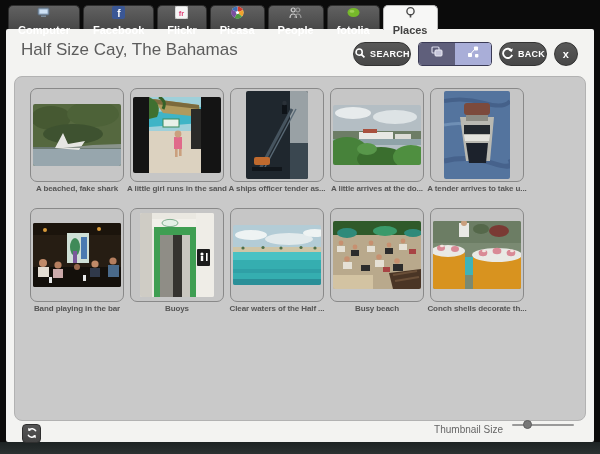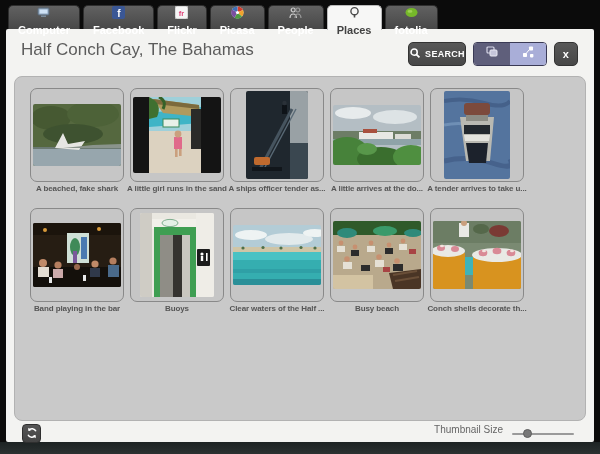--- a/index.html
+++ b/index.html
@@ -13,21 +13,21 @@
     background:linear-gradient(#616161,#484848);border:1px solid #2e2e2e;border-bottom:none;
     border-radius:5px 5px 0 0;color:#fff;font-size:11px;font-weight:bold;cursor:default;flex-direction:column;}
   .tab.active{background:#f7f7f6;color:#424242;height:25px;border-color:#bbb;}
   .ticon{width:13px;height:13px;display:inline-block;flex:none;}
   
   .window{position:absolute;left:6px;top:29px;width:588px;height:413px;background:#f3f3f1;
     border-radius:2px;z-index:2;}
   .title{position:absolute;left:15px;top:11px;font-size:17px;color:#5c5c5c;}
   .hbtns{position:absolute;right:16px;top:13px;display:flex;gap:7px;align-items:center;}
   .btn{display:flex;align-items:center;justify-content:center;gap:4px;height:24px;
-    background:linear-gradient(#585858,#474747);border:1px solid #333;border-radius:5px;
+    background:linear-gradient(#585858,#474747);border:1px solid #333;border-radius:12px;
     color:#fff;font-size:9px;font-weight:bold;letter-spacing:.3px;cursor:pointer;}
   .btn-search{width:58px;}
   .btn-select{width:48px;font-size:10px;letter-spacing:0;}
   .btn-back{width:48px;}
   .btn-close{width:24px;font-size:11px;}
   .toggle{display:flex;width:74px;height:24px;border:1px solid #3a3a55;border-radius:4px;overflow:hidden;}
   .tgl{flex:1;display:flex;align-items:center;justify-content:center;cursor:pointer;}
   .tgl.on{background:#5f5f7b;}
   .tgl.off{background:#a9aed8;}
   
@@ -37,21 +37,21 @@
   .cell{width:94px;margin:0 6px 14px 0;font-weight:bold;}
   .tile{width:94px;height:94px;border:1px solid #898989;border-radius:7px;background:#c6c6c6;
     display:flex;align-items:center;justify-content:center;cursor:pointer;}
   .tile svg{border-radius:2px;display:block;}
   .caption{width:100px;margin:2px 0 0 -3px;height:10px;font-size:8px;letter-spacing:-.1px;
     color:#555;text-align:center;white-space:nowrap;overflow:hidden;}
   
   .refresh-btn{position:absolute;left:16px;top:395px;width:19px;height:19px;border-radius:4px;
     background:linear-gradient(#565656,#434343);border:1px solid #2f2f2f;display:flex;
     align-items:center;justify-content:center;cursor:pointer;}
-  .sliderbox{position:absolute;right:20px;top:395px;display:flex;align-items:flex-end;gap:9px;}
+  .sliderbox{position:absolute;right:20px;top:395px;display:flex;align-items:flex-start;gap:9px;}
   .slabel{font-size:10px;color:#666;}
   .track{position:relative;width:62px;height:2px;background:#9a9a9a;border-radius:1px;cursor:pointer;}
   .knob{position:absolute;left:18%;top:-4px;width:9px;height:9px;border-radius:50%;
     background:#787878;border:1px solid #5e5e5e;cursor:pointer;}
 </style>
 </head>
 <body>
 
 <div class="stage">
   <div class="bottom-strip"></div>
@@ -103,42 +103,42 @@
       <span class="ticon">
         <svg width="13" height="13" viewBox="0 0 13 13">
             <circle cx="4.2" cy="4" r="2" fill="none" stroke="#cfcfcf" stroke-width="1.2"></circle>
             <path d="M1 12 Q1.2 8 4.2 8 Q7.2 8 7.4 12" fill="none" stroke="#cfcfcf" stroke-width="1.2"></path>
             <circle cx="8.8" cy="4" r="2" fill="none" stroke="#9a9a9a" stroke-width="1.2"></circle>
             <path d="M6 12 Q6.2 8 8.8 8 Q11.8 8 12 12" fill="none" stroke="#9a9a9a" stroke-width="1.2"></path>
           </svg>
       </span>
       <span>People</span>
     </div>
+    <div class="tab">
+      <span class="ticon">
+        <svg width="13" height="13" viewBox="0 0 13 13">
+            <ellipse cx="6.5" cy="6.5" rx="6" ry="4.6" fill="#76b82a"></ellipse>
+            <ellipse cx="5" cy="5.4" rx="2.4" ry="1.4" fill="#9ed154"></ellipse>
+          </svg>
+      </span>
+      <span>fotolia</span>
+    </div>
     <div class="tab active">
       <span class="ticon">
         <svg width="13" height="13" viewBox="0 0 13 13">
             <circle cx="6.5" cy="5.2" r="3.6" fill="none" stroke="#4a4a4a" stroke-width="1.4"></circle>
             <line x1="6.5" y1="8.8" x2="6.5" y2="11.5" stroke="#4a4a4a" stroke-width="1.6"></line>
           </svg>
       </span>
       <span>Places</span>
     </div>
-    <div class="tab">
-      <span class="ticon">
-        <svg width="13" height="13" viewBox="0 0 13 13">
-            <ellipse cx="6.5" cy="6.5" rx="6" ry="4.6" fill="#76b82a"></ellipse>
-            <ellipse cx="5" cy="5.4" rx="2.4" ry="1.4" fill="#9ed154"></ellipse>
-          </svg>
-      </span>
-      <span>fotolia</span>
-    </div>
   </div>
 
   <div class="window">
-    <div class="title">Half Conch Cay, The Bahamas</div>
+    <div class="title">Half Size Cay, The Bahamas</div>
 
     <div class="hbtns">
       <div class="btn btn-search">
         <span>
           <svg width="12" height="12" viewBox="0 0 14 14">
               <circle cx="6" cy="6" r="3.6" fill="none" stroke="#fff" stroke-width="1.8"></circle>
               <line x1="8.8" y1="8.8" x2="12.2" y2="12.2" stroke="#fff" stroke-width="2"></line>
             </svg>
         </span>
         <span>SEARCH</span>
@@ -159,20 +159,29 @@
                 <rect x="8" y="1.5" width="4" height="4" rx="0.8" fill="#fff"></rect>
                 <rect x="2" y="8" width="4" height="4" rx="0.8" fill="#fff"></rect>
                 <rect x="9" y="9" width="3.4" height="3.4" rx="0.8" fill="#fff"></rect>
                 <line x1="8" y1="5" x2="5.5" y2="8" stroke="#fff" stroke-width="1"></line>
               </svg>
           </span>
         </div>
       </div>
 
 
+      <div class="btn btn-back">
+        <span>
+          <svg width="13" height="13" viewBox="0 0 14 14">
+              <path d="M11.5 4.2 A5 5 0 1 0 12 8.5" fill="none" stroke="#fff" stroke-width="2"></path>
+              <path d="M12.8 1.5 L11.5 5.5 L8 3.6 Z" fill="#fff"></path>
+            </svg>
+        </span>
+        <span>BACK</span>
+      </div>
 
       <div class="btn btn-close">
         <span>x</span>
       </div>
     </div>
 
     <div class="panel">
       <div class="grid">
 
         <div class="cell">

